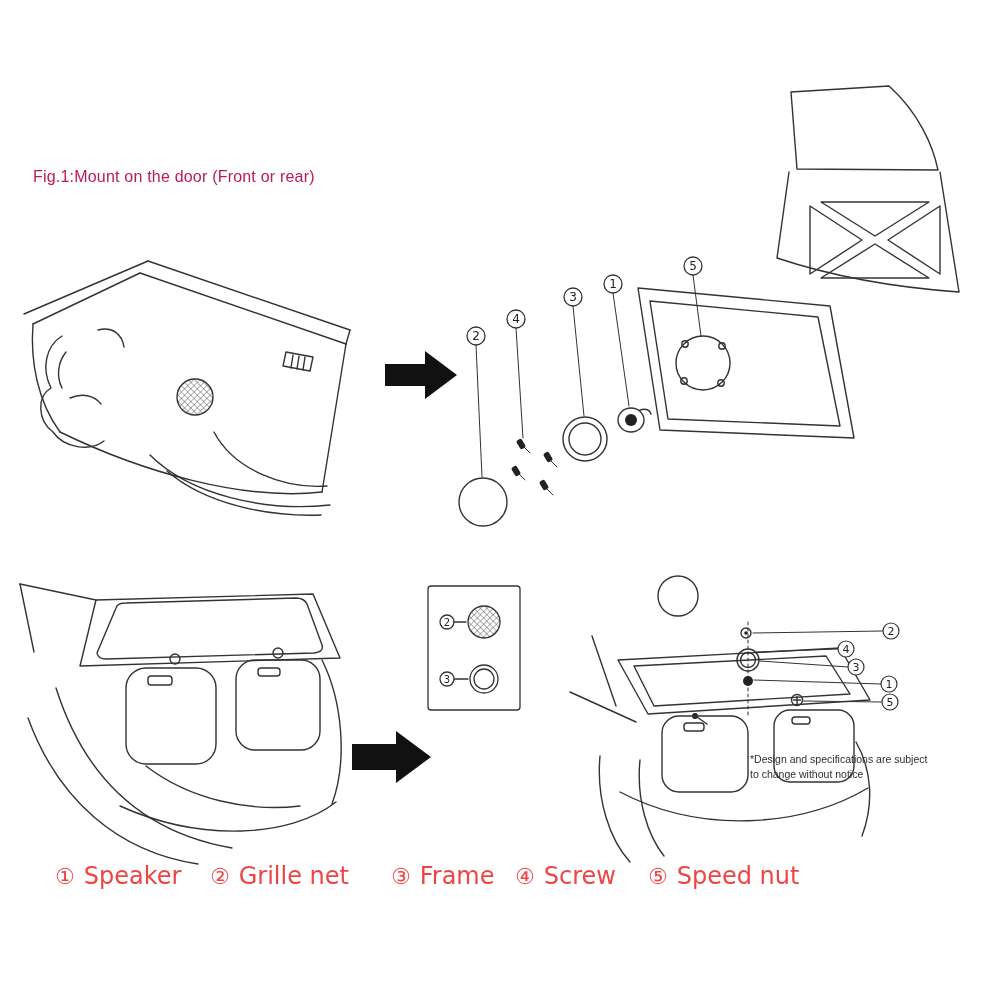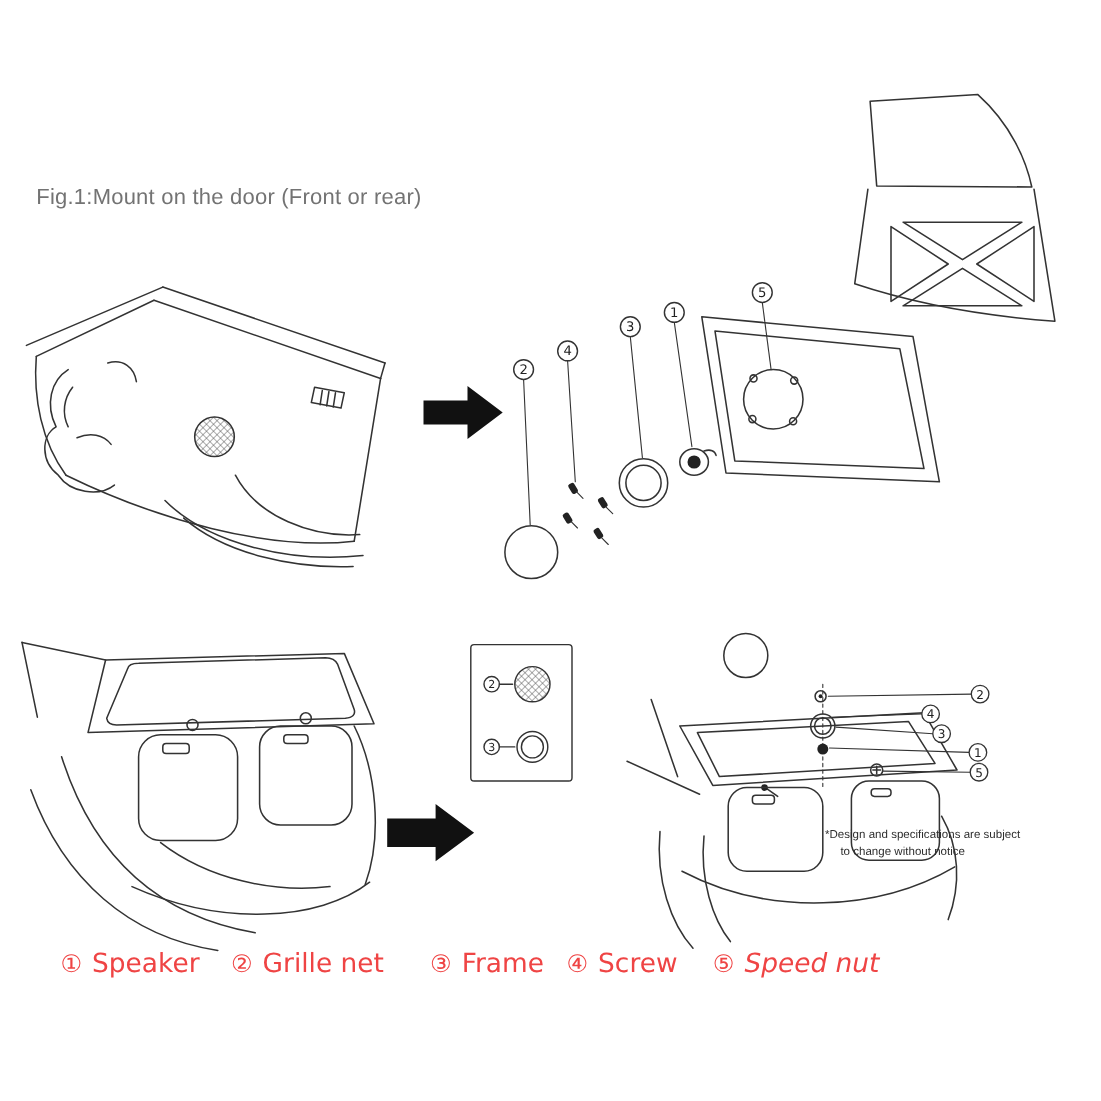--- a/index.html
+++ b/index.html
@@ -1,22 +1,22 @@
 <!DOCTYPE html>
 <html><head>
 <meta charset="utf-8">
 <style>
   * { box-sizing: border-box; }
   html,body { margin:0; padding:0; background:#ffffff; }
   body { font-family:"Liberation Sans","DejaVu Sans",sans-serif; }
   .stage { position:relative; width:1001px; height:1001px; background:#ffffff; overflow:hidden; }
   .stage > svg { position:absolute; left:0; top:0; }
-  .caption { position:absolute; font-size:20px; color:#737373; letter-spacing:.2px; white-space:nowrap; }
+  .caption { position:absolute; font-size:16px; color:#be185d; letter-spacing:.2px; white-space:nowrap; }
   .footnote { position:absolute; font-size:10.5px; color:#2e2e2e; line-height:1.45; }
-  .footnote .l2 { padding-left:14px; }
+  .footnote .l2 { }
   .legend { position:absolute; left:0; top:862px; width:100%; height:42px; }
   .legend-item { position:absolute; top:0; font-size:24px; color:#ef4444; white-space:nowrap;
                  font-family:"DejaVu Sans","Liberation Sans",sans-serif; }
   .legend-item .lnum { font-size:22px; margin-right:9px; }
 </style>
 </head>
 <body>
 
 <div class="stage">
 
@@ -225,18 +225,18 @@
     </span>
     <span class="legend-item" style="left:210px;">
       <span class="lnum">②</span><span>Grille net</span>
     </span>
     <span class="legend-item" style="left:391px;">
       <span class="lnum">③</span><span>Frame</span>
     </span>
     <span class="legend-item" style="left:515px;">
       <span class="lnum">④</span><span>Screw</span>
     </span>
-    <span class="legend-item" style="left:648px;font-style:italic;">
+    <span class="legend-item" style="left:648px;">
       <span class="lnum">⑤</span><span>Speed nut</span>
     </span>
   </div>
 
 </div>
 
 </body></html>

